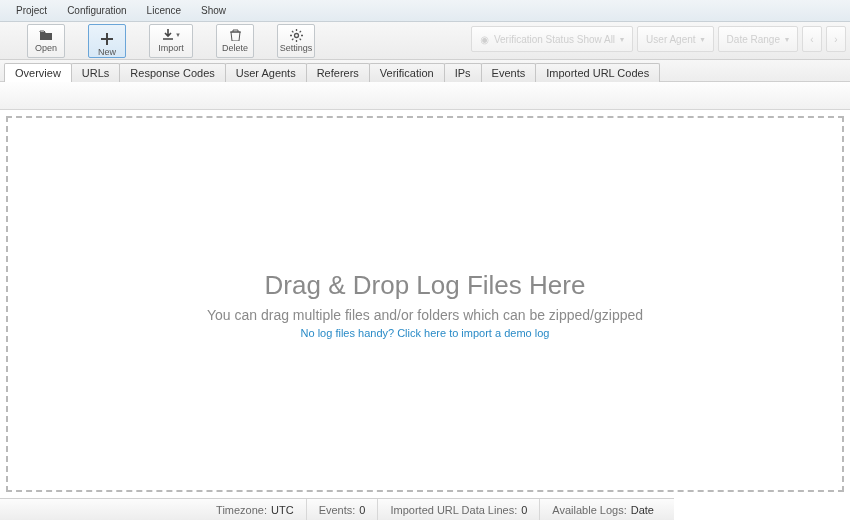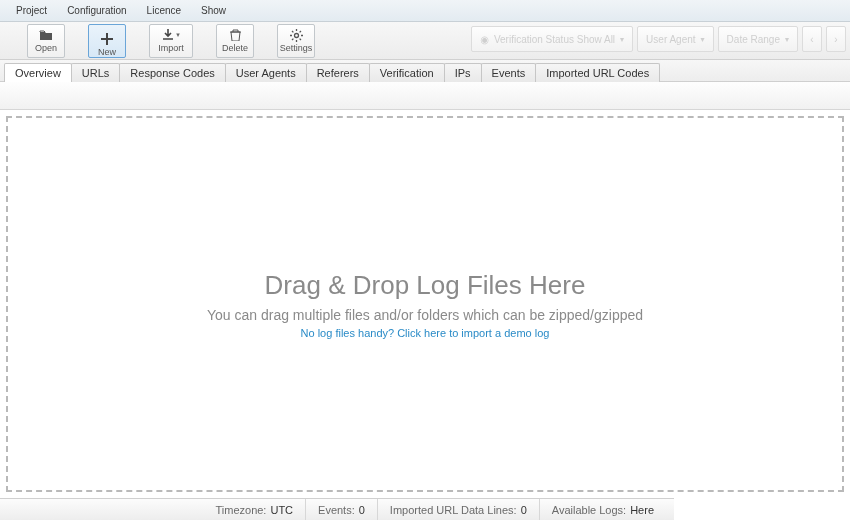--- a/index.html
+++ b/index.html
@@ -290,15 +290,15 @@
   <div class="status-seg">
     <span class="label">Events:</span>
     <span class="val">0</span>
   </div>
   <div class="status-seg">
     <span class="label">Imported URL Data Lines:</span>
     <span class="val">0</span>
   </div>
   <div class="status-seg">
     <span class="label">Available Logs:</span>
-    <span class="val">Here</span>
+    <span class="val">Date</span>
   </div>
 </div>
 
 </body></html>

